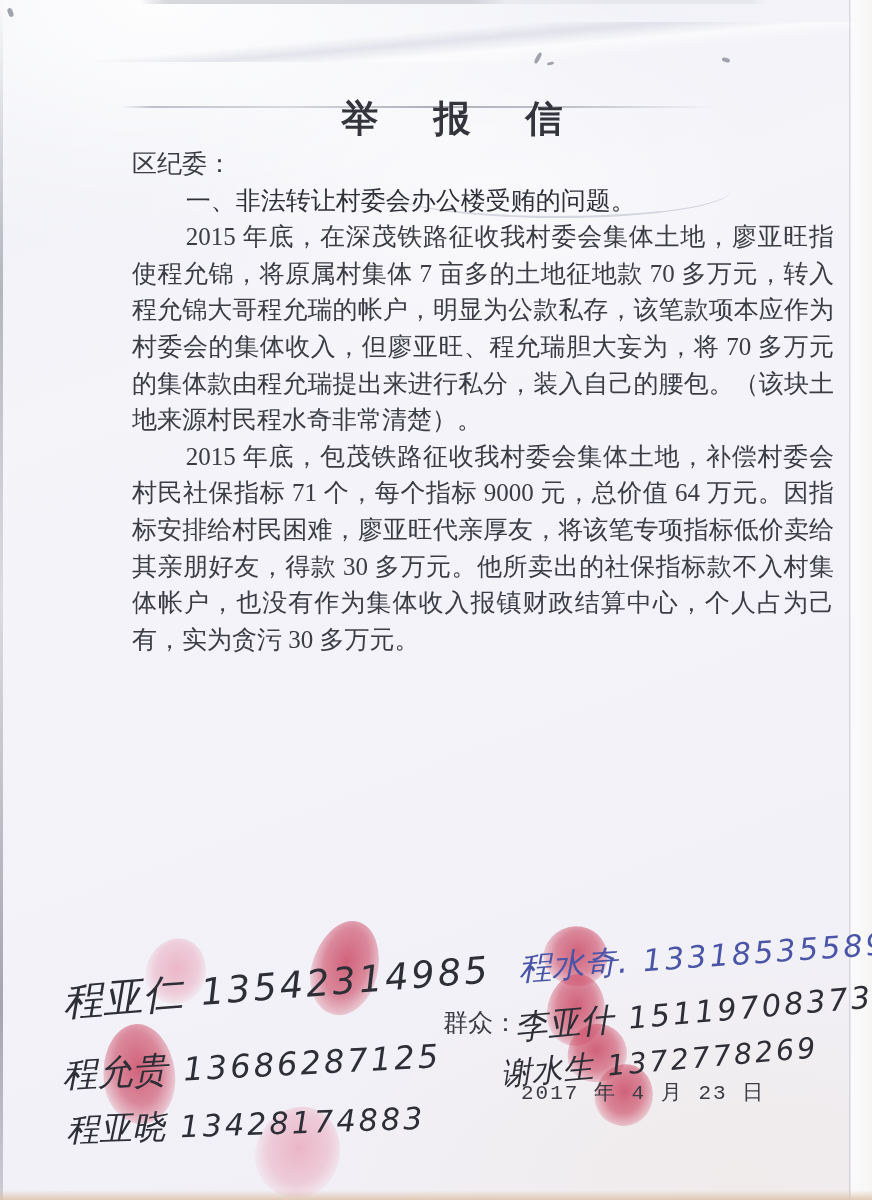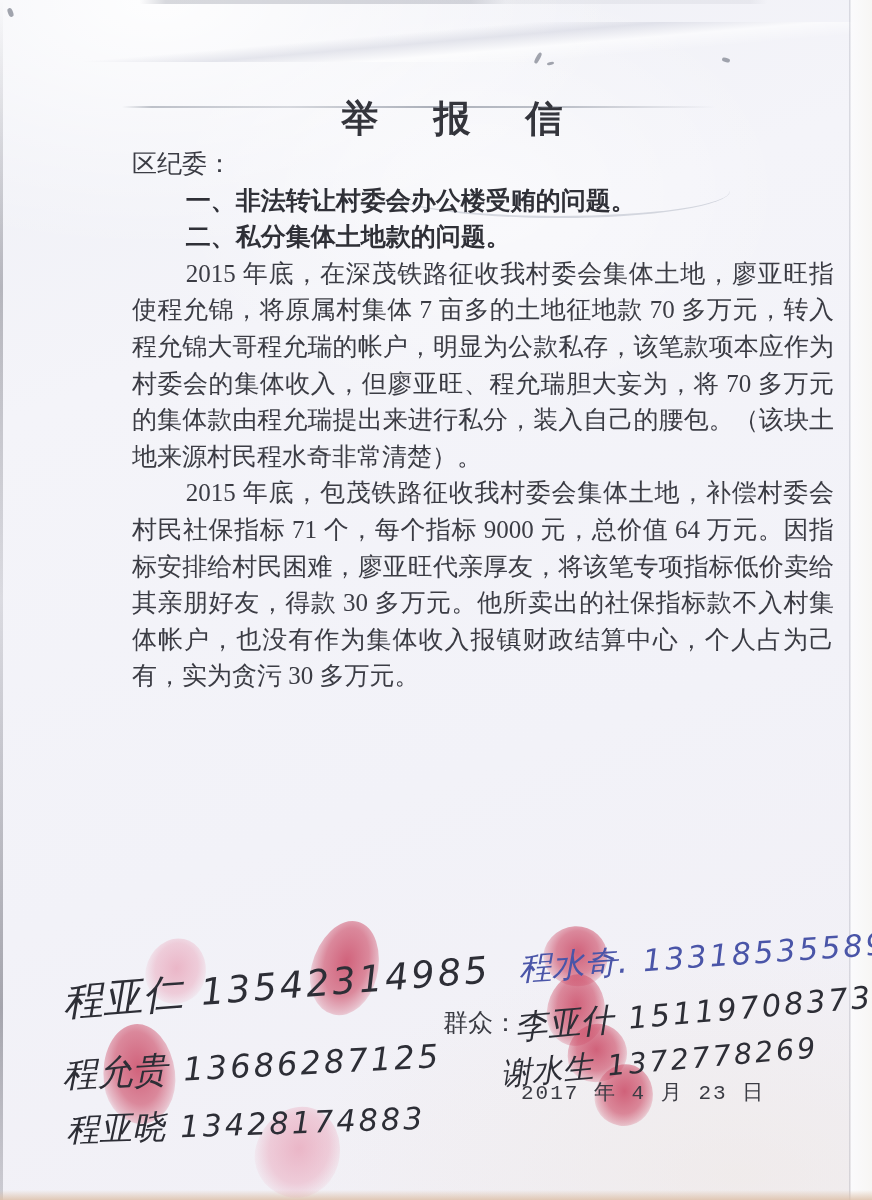--- a/index.html
+++ b/index.html
@@ -34,21 +34,21 @@
   
   .title-underline{position:absolute;top:106px;left:122px;width:594px;height:2px;
     background:linear-gradient(90deg,rgba(125,132,146,0) 0%,rgba(125,132,146,.48) 5%,rgba(125,132,146,.28) 28%,rgba(125,132,146,.62) 52%,rgba(125,132,146,.45) 76%,rgba(125,132,146,0) 100%);}
   .title{position:absolute;top:78px;left:0;width:100%;margin:16px;text-align:center;
     font-size:37px;font-weight:bold;color:#34353c;letter-spacing:.62em;text-indent:.62em;}
   
   .content{position:absolute;left:88px;top:146px;width:702px;
     font-size:25px;line-height:36.6px;text-align:justify;margin-left:44px;}
   .content p{margin:0;text-indent:2.15em;}
   .content p.salutation{text-indent:0;}
-  .content p.heading{font-weight:bold;color:#2f3037;}
+  .content p.heading{font-weight:normal;color:#2f3037;}
   
   .fp{position:absolute;border-radius:52% 48% 50% 50% / 56% 52% 48% 44%;
     background:radial-gradient(ellipse at 50% 44%,rgba(199,58,88,.78) 0%,rgba(203,66,94,.60) 46%,rgba(209,82,108,.32) 68%,rgba(209,82,108,0) 82%);}
   .fp.light{background:radial-gradient(ellipse at 50% 46%,rgba(230,146,170,.62) 0%,rgba(233,158,180,.45) 50%,rgba(236,172,190,0) 80%);}
   .fp1{left:146px;top:938px;width:60px;height:66px;transform:rotate(12deg);}
   .fp2{left:312px;top:920px;width:66px;height:96px;transform:rotate(14deg);}
   .fp3{left:103px;top:1024px;width:72px;height:100px;transform:rotate(-7deg);}
   .fp4{left:256px;top:1106px;width:84px;height:92px;transform:rotate(16deg);}
   .fp5{left:544px;top:926px;width:64px;height:60px;transform:rotate(20deg);}
   .fp6{left:547px;top:974px;width:58px;height:72px;transform:rotate(5deg);}
@@ -83,21 +83,20 @@
   <div class="speck s3"></div>
   <div class="speck s4"></div>
 
   <div class="title-underline"></div>
   <h1 class="title">举 报 信</h1>
   <div class="crease-arc"></div>
 
   <div class="content">
     <p class="salutation">区纪委：</p>
     <p class="heading">一、非法转让村委会办公楼受贿的问题。</p>
-    <p class="heading">二、私分集体土地款的问题。</p>
     <p>2015 年底，在深茂铁路征收我村委会集体土地，廖亚旺指使程允锦，将原属村集体 7 亩多的土地征地款 70 多万元，转入程允锦大哥程允瑞的帐户，明显为公款私存，该笔款项本应作为村委会的集体收入，但廖亚旺、程允瑞胆大妄为，将 70 多万元的集体款由程允瑞提出来进行私分，装入自己的腰包。（该块土地来源村民程水奇非常清楚）。</p>
     <p>2015 年底，包茂铁路征收我村委会集体土地，补偿村委会村民社保指标 71 个，每个指标 9000 元，总价值 64 万元。因指标安排给村民困难，廖亚旺代亲厚友，将该笔专项指标低价卖给其亲朋好友，得款 30 多万元。他所卖出的社保指标款不入村集体帐户，也没有作为集体收入报镇财政结算中心，个人占为己有，实为贪污 30 多万元。</p>
   </div>
 
   <div class="fp light fp1"></div>
   <div class="fp fp2"></div>
   <div class="fp fp3"></div>
   <div class="fp light fp4"></div>
   <div class="fp fp5"></div>
   <div class="fp fp6"></div>

